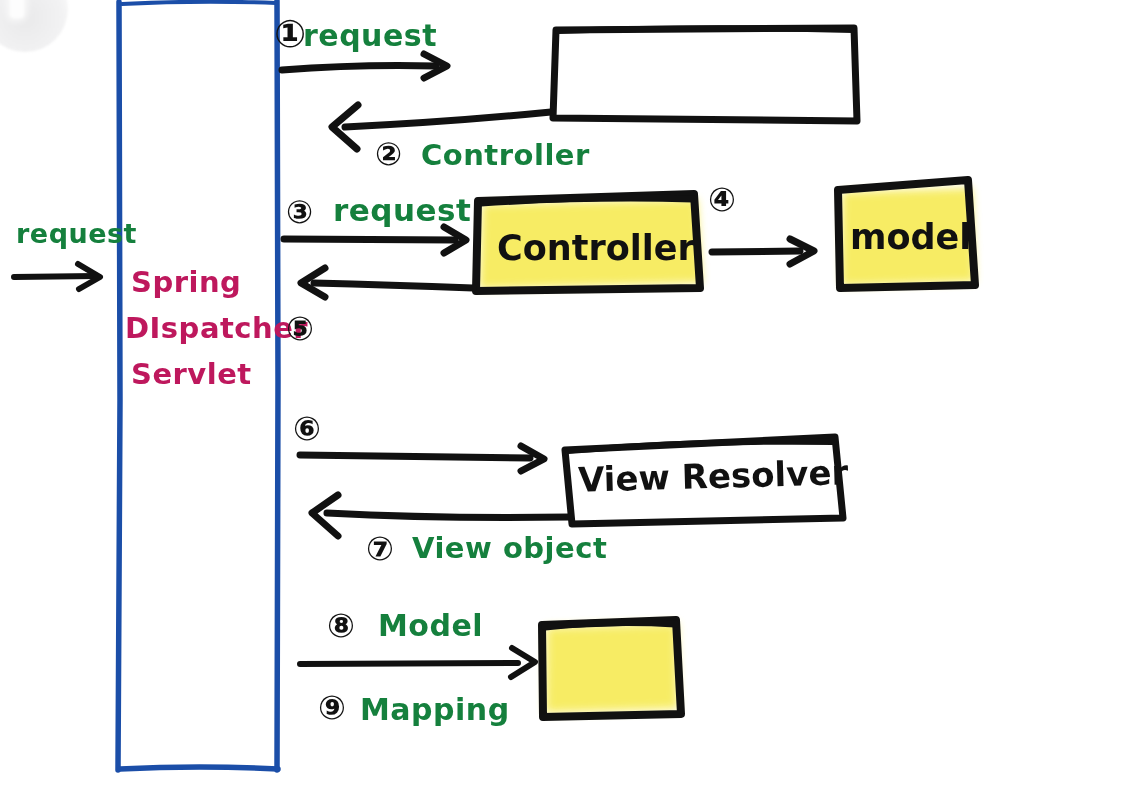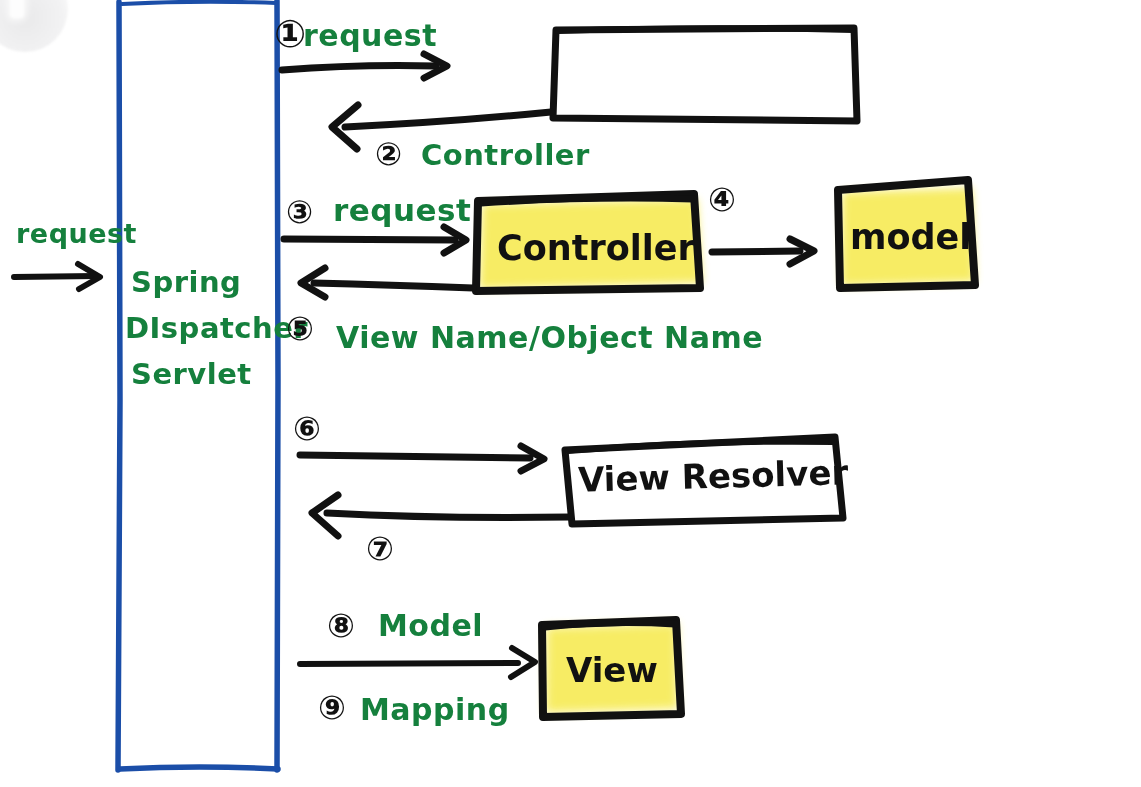--- a/index.html
+++ b/index.html
@@ -10,21 +10,21 @@
   svg.layer{position:absolute;left:0;top:0;width:1141px;height:787px;overflow:visible;}
   #ink{z-index:3;pointer-events:none;}
   #hl{z-index:1;pointer-events:none;}
   #blue{z-index:2;pointer-events:none;}
 
   .lbl{position:absolute;z-index:5;white-space:nowrap;color:#15803d;
        font-family:"DejaVu Sans", sans-serif;font-weight:700;
        letter-spacing:.5px;}
   .num{position:absolute;z-index:6;color:#111;font-weight:700;
        font-family:"DejaVu Sans", sans-serif;text-align:center;}
-  .bluetxt{position:absolute;z-index:6;color:#15803d;font-weight:700;
+  .bluetxt{position:absolute;z-index:6;color:#be185d;font-weight:700;
            font-family:"DejaVu Sans", sans-serif;white-space:nowrap;
            letter-spacing:.5px;}
   .boxtxt{position:absolute;z-index:6;color:#111;font-weight:700;
           font-family:"DejaVu Sans", sans-serif;white-space:nowrap;}
   .corner-artifact{position:absolute;left:-18px;top:-34px;width:86px;height:86px;
       border-radius:50%;background:radial-gradient(circle at 50% 60%,#e9e9ea 0%,#f2f2f3 55%,#fbfbfb 78%,#ffffff 100%);
       z-index:0;filter:blur(1.2px);}
   .corner-artifact:after{content:"";position:absolute;left:28px;top:26px;width:14px;height:26px;
       background:#fdfdfd;border-radius:4px;box-shadow:0 0 6px 3px #fafafa;}
 </style>
@@ -118,30 +118,29 @@
 
   <div class="num" style="left:375px;top:135px;font-size:32px;">②</div>
   <div class="lbl" style="left:421px;top:138px;font-size:29px;">Controller</div>
 
   <div class="num" style="left:286px;top:193px;font-size:32px;">③</div>
   <div class="lbl" style="left:333px;top:192px;font-size:31px;">request</div>
 
   <div class="num" style="left:708px;top:180px;font-size:33px;">④</div>
 
   <div class="num" style="left:286px;top:309px;font-size:33px;">⑤</div>
-  <div class="lbl" style="left:336px;top:320px;font-size:30px;">View Name/Object Name</div>
 
   <div class="num" style="left:293px;top:409px;font-size:33px;">⑥</div>
 
   <div class="num" style="left:366px;top:529px;font-size:33px;">⑦</div>
+  <div class="lbl" style="left:412px;top:531px;font-size:29px;">View object</div>
 
   <div class="num" style="left:327px;top:606px;font-size:33px;">⑧</div>
   <div class="lbl" style="left:378px;top:608px;font-size:30px;">Model</div>
 
   <div class="num" style="left:318px;top:688px;font-size:33px;">⑨</div>
   <div class="lbl" style="left:360px;top:692px;font-size:30px;">Mapping</div>
 
   <div class="boxtxt" style="left:497px;top:228px;font-size:35px;">Controller</div>
   <div class="boxtxt" style="left:850px;top:217px;font-size:35px;">model</div>
   <div class="boxtxt" style="left:578px;top:456px;font-size:34px;transform:rotate(-1.6deg);">View Resolver</div>
-  <div class="boxtxt" style="left:566px;top:650px;font-size:34px;">View</div>
 
 </div>
 
 </body></html>

